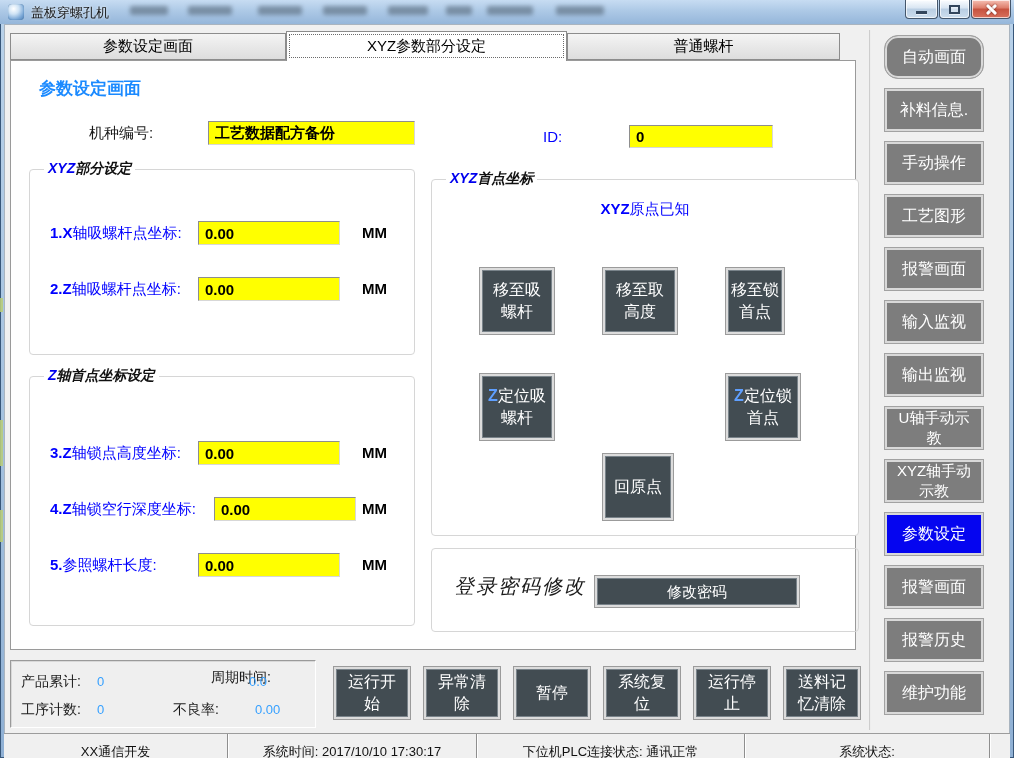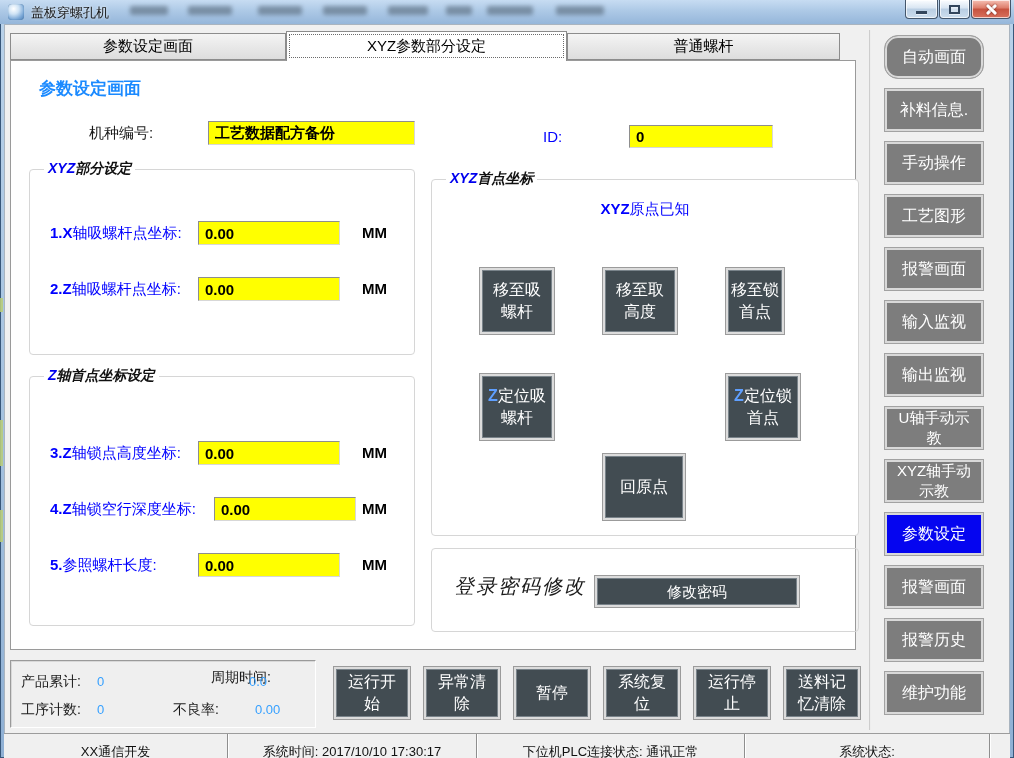--- a/index.html
+++ b/index.html
@@ -189,21 +189,21 @@
       <div class="btn-dark" style="left:47px;top:87px;width:76px;height:68px;"><span>移至吸
 螺杆</span></div>
       <div class="btn-dark" style="left:170px;top:87px;width:76px;height:68px;"><span>移至取
 高度</span></div>
       <div class="btn-dark" style="left:293px;top:87px;width:60px;height:68px;"><span>移至锁
 首点</span></div>
       <div class="btn-dark" style="left:47px;top:193px;width:76px;height:68px;"><span><span class="zpfx">Z</span><span>定位吸
 螺杆</span></span></div>
       <div class="btn-dark" style="left:293px;top:193px;width:76px;height:68px;"><span><span class="zpfx">Z</span><span>定位锁
 首点</span></span></div>
-      <div class="btn-dark" style="left:170px;top:273px;width:84px;height:68px;"><span>回原点</span></div>
+      <div class="btn-dark" style="left:170px;top:273px;width:72px;height:68px;"><span>回原点</span></div>
     </div>
 
     <div class="pwd-box">
       <span class="pwd-label">登录密码修改</span>
       <div class="btn-dark pwd-btn"><span>修改密码</span></div>
     </div>
   </div>
 
   <div class="v-divider"></div>
 

